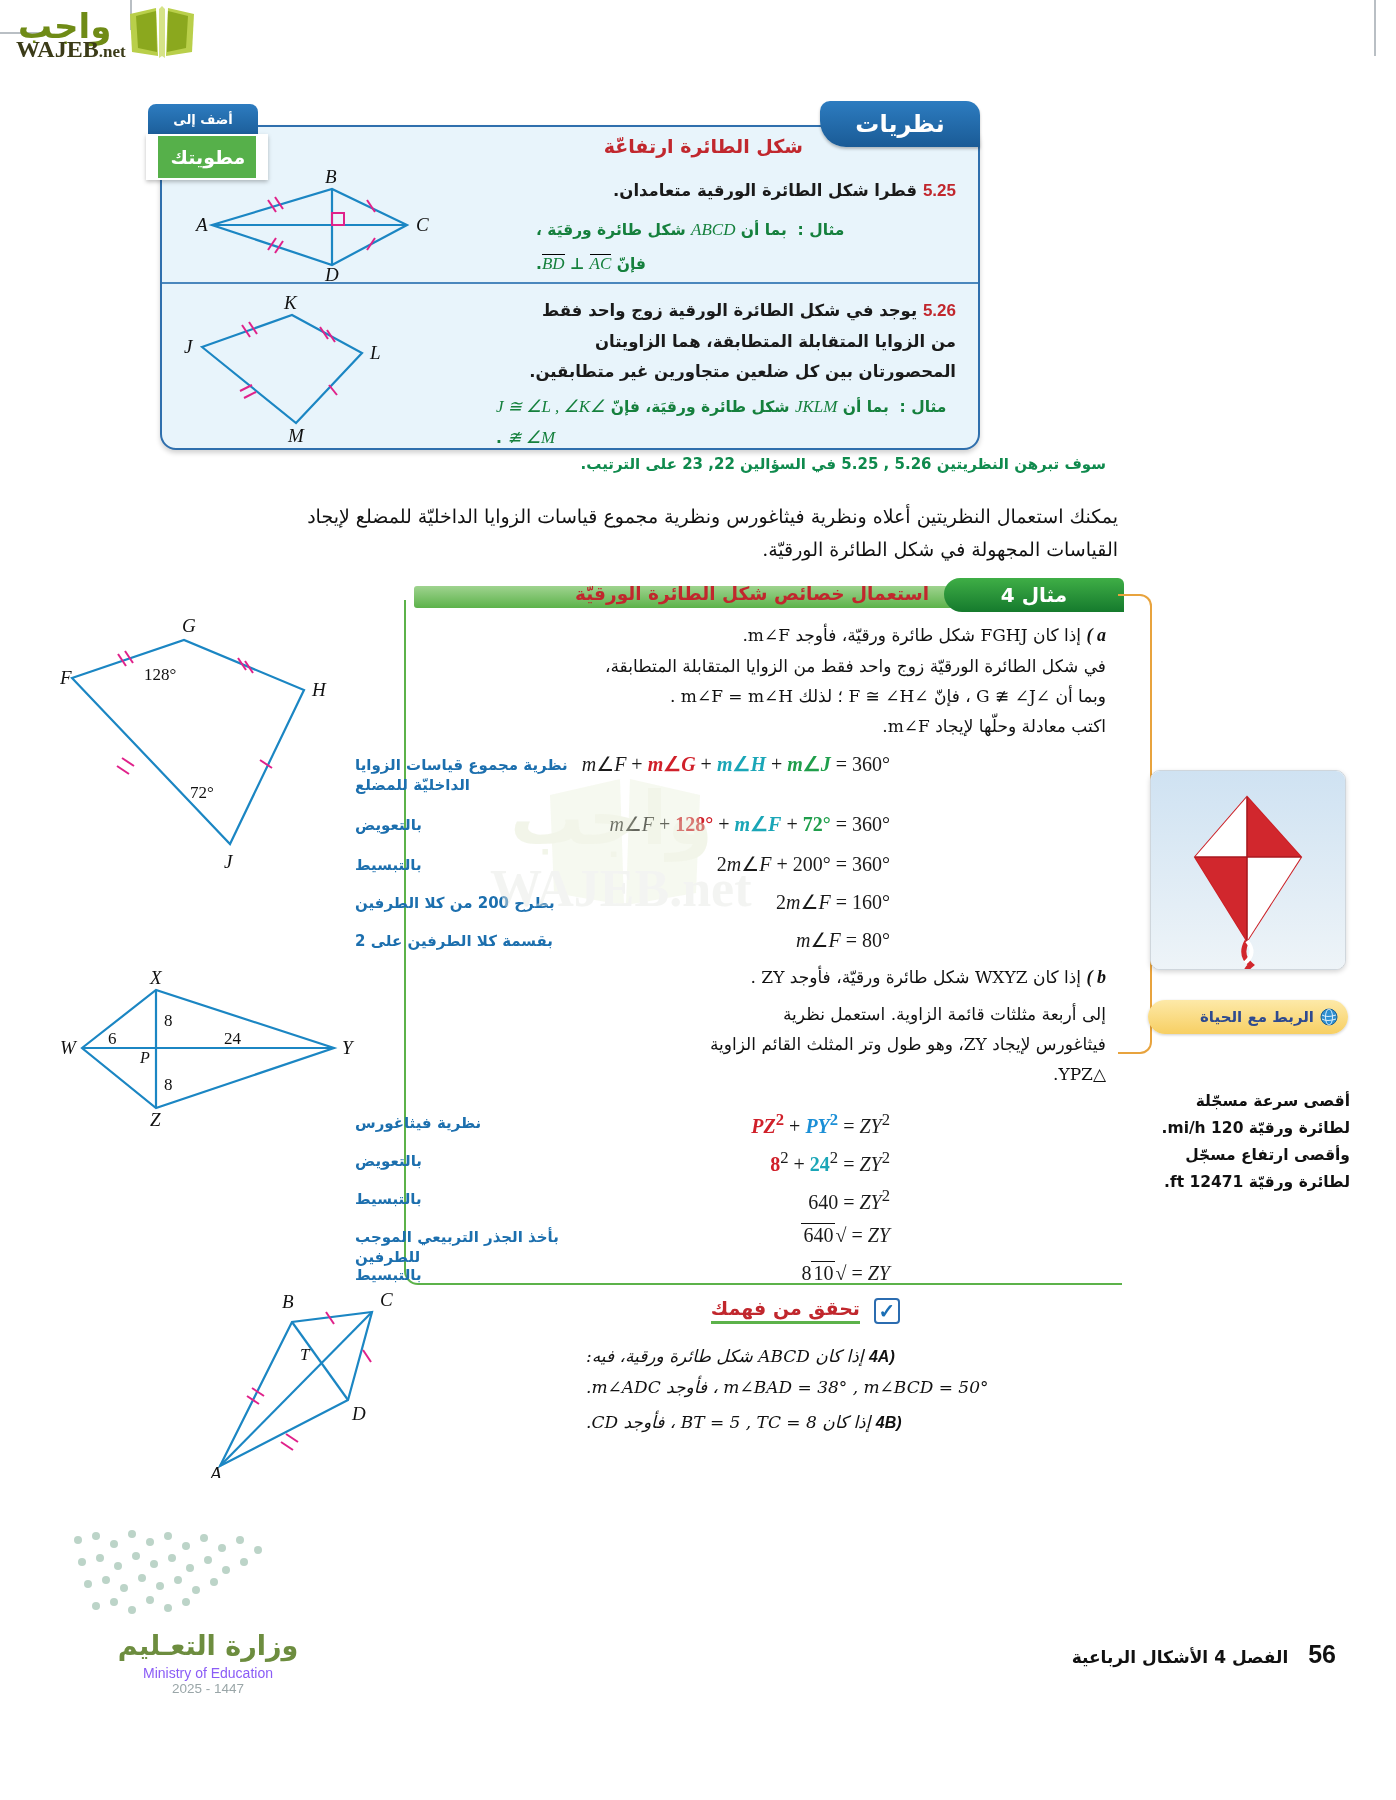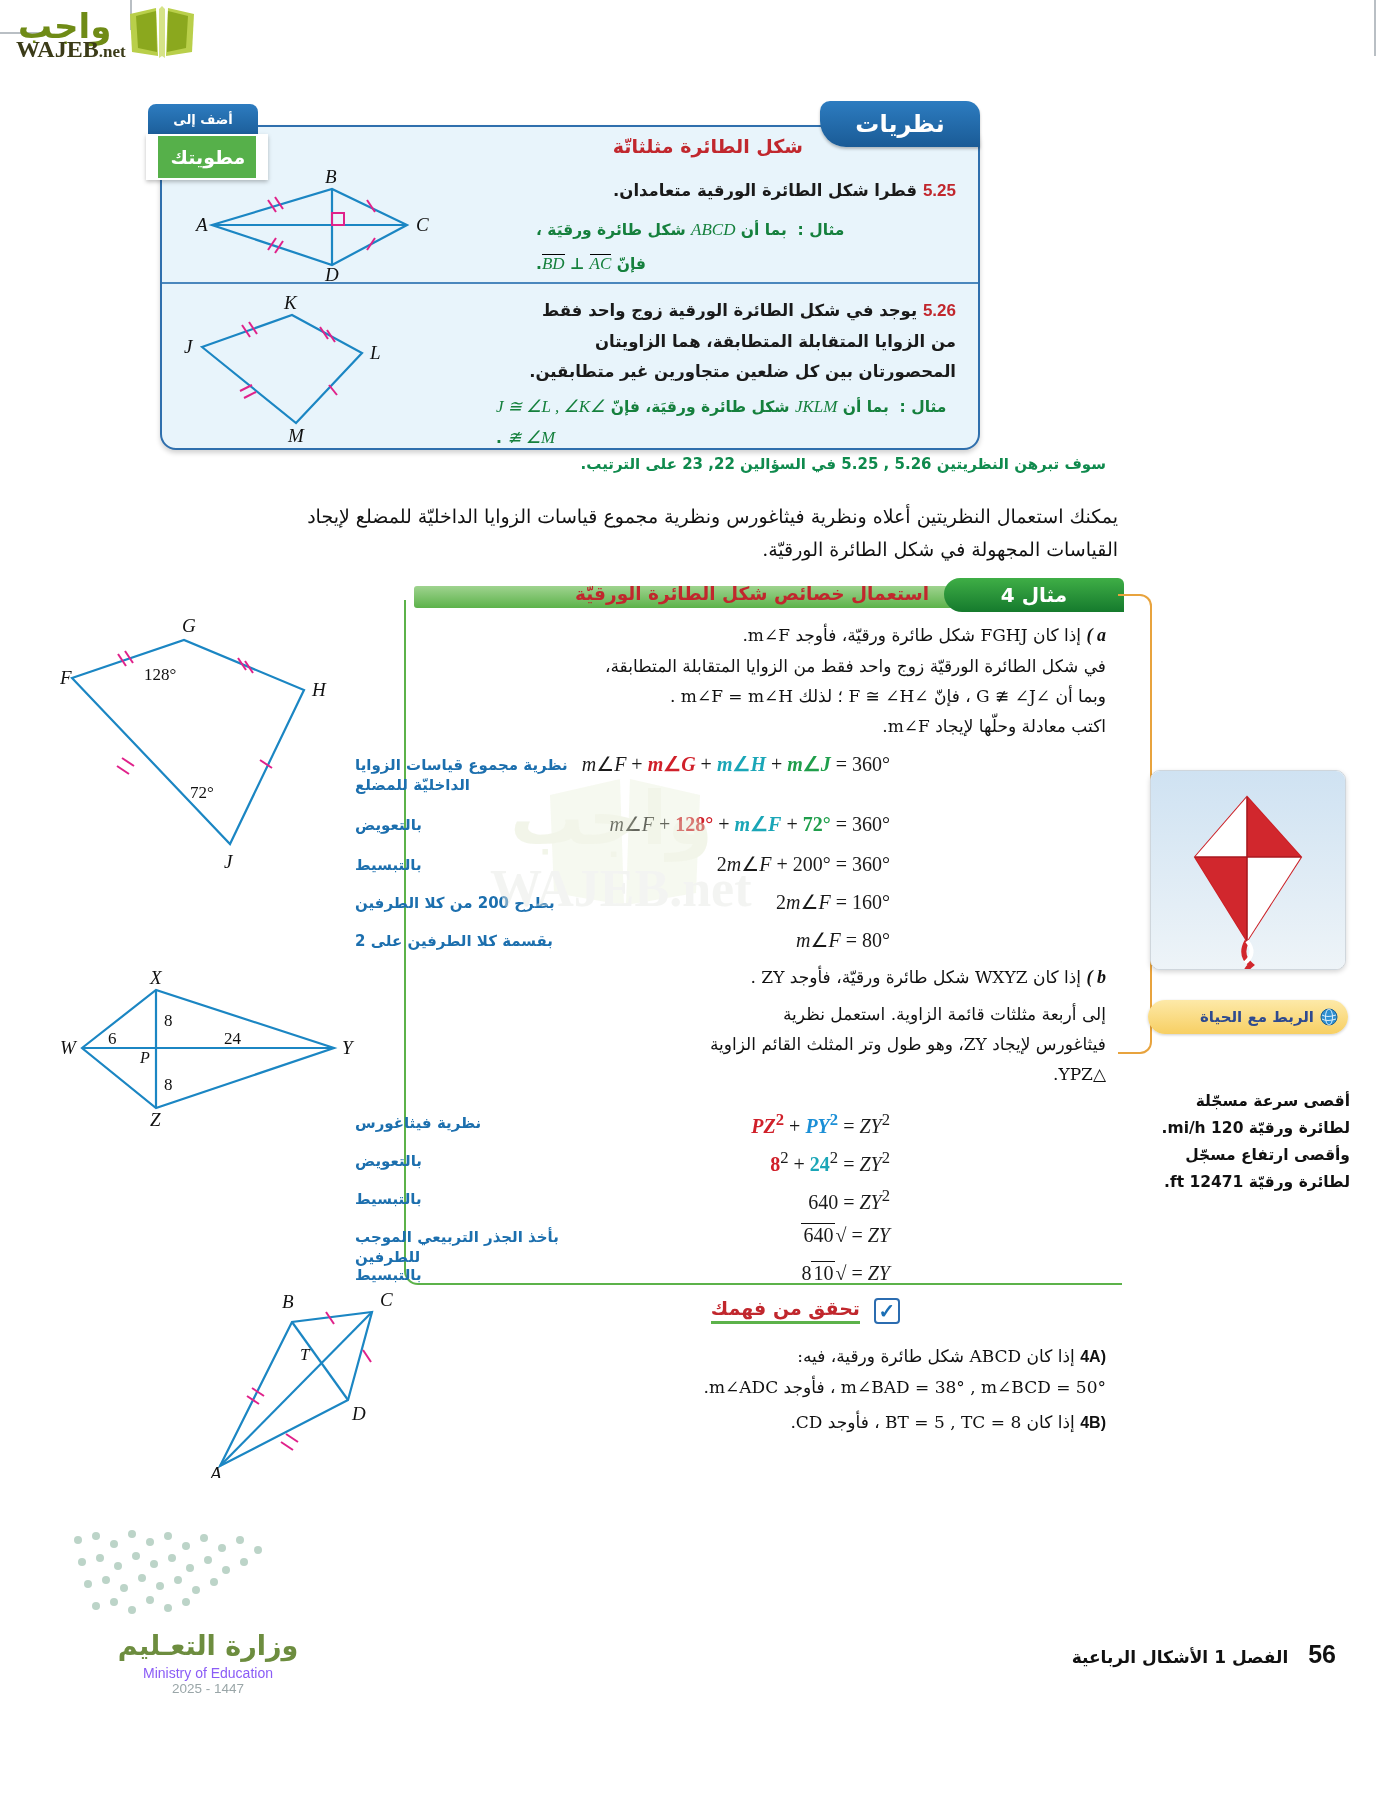--- a/index.html
+++ b/index.html
@@ -181,22 +181,22 @@
     position: absolute; right: 40px; top: 0; color: #c1272d; font-weight: bold; font-size: 19px;
     direction: rtl; font-family: "DejaVu Sans", sans-serif;
     border-bottom: 3px solid #5cb24a; padding-bottom: 2px;
   }
   .chk-box {
     position: absolute; right: 0px; top: 1px; width: 26px; height: 26px;
     background: #fff; border: 2px solid #2b6cb0; border-radius: 4px;
     color: #1b6fb5; font-size: 20px; font-weight: bold; text-align: center; line-height: 22px;
   }
   .chk-item {
-    position: absolute; direction: rtl; text-align: right;
-    font-family: "DejaVu Serif", serif; font-size: 17px; color: #111; line-height: 1.7;
+    position: absolute; direction: rtl; text-align: left;
+    font-family: "DejaVu Serif", serif; font-size: 17px; color: #111; line-height: 1.7; font-style: italic;
   }
   .chk-num { font-family: "Liberation Sans", sans-serif; font-weight: bold; font-size: 16px; }
 
   
   .moe {
     position: absolute; left: 78px; top: 1630px; width: 260px; text-align: center;
   }
   .moe-ar { color: #6d8d3f; font-size: 27px; font-weight: bold; font-family: "DejaVu Sans", sans-serif; letter-spacing: 2px; }
   .moe-en { color: #8b5cf6; font-size: 14px; font-family: "Liberation Sans", sans-serif; margin-top: 4px; }
   .moe-yr { color: #9aa6a8; font-size: 13.5px; font-family: "Liberation Sans", sans-serif; }
@@ -238,21 +238,21 @@
       <path d="M4 8 L30 2 L32 50 L6 46 Z" fill="#b9cf4a"></path>
       <path d="M68 8 L42 2 L40 50 L66 46 Z" fill="#b9cf4a"></path>
       <path d="M10 10 L30 5 L31 46 L12 42 Z" fill="#8ba81e"></path>
       <path d="M62 10 L42 5 L41 46 L60 42 Z" fill="#8ba81e"></path>
       <path d="M33 3 L36 0 L39 3 L39 52 L36 50 L33 52 Z" fill="#d6e388"></path>
     </svg>
   </div>
 
   <div class="thm-box">
     <div class="thm-tab">نظريات</div>
-    <div class="thm-sub">شكل الطائرة مثلثاتّة</div>
+    <div class="thm-sub">شكل الطائرة ارتفاعّة</div>
     <div class="thm-div"></div>
 
     <div class="thm-txt" style="right:22px; top:48px; width:420px;">
       <span class="thm-num">5.25</span>
       <span>قطرا شكل الطائرة الورقية متعامدان.</span>
     </div>
     <div class="thm-ex" style="right:22px; top:88px; width:420px;">
       <span>مثال :</span>
       <span>&nbsp;</span>بما أن <span class="mi">ABCD</span> شكل طائرة ورقيَة ،
       <div style="margin-top:3px;">فإنّ <span class="mi"><span class="ovl">AC</span></span> ⊥ <span class="mi"><span class="ovl">BD</span></span>.</div>
@@ -548,16 +548,16 @@
         <circle cx="118" cy="82" r="4"></circle>
     </g>
   </svg>
   <div class="moe">
     <div class="moe-ar">وزارة التعـليم</div>
     <div class="moe-en">Ministry of Education</div>
     <div class="moe-yr">2025 - 1447</div>
   </div>
   <div class="footer-right">
     <span class="pg-num">56</span>
-    <span>الفصل 1  الأشكال الرباعية</span>
+    <span>الفصل 4  الأشكال الرباعية</span>
   </div>
 
 </div>
 
 </body></html>

